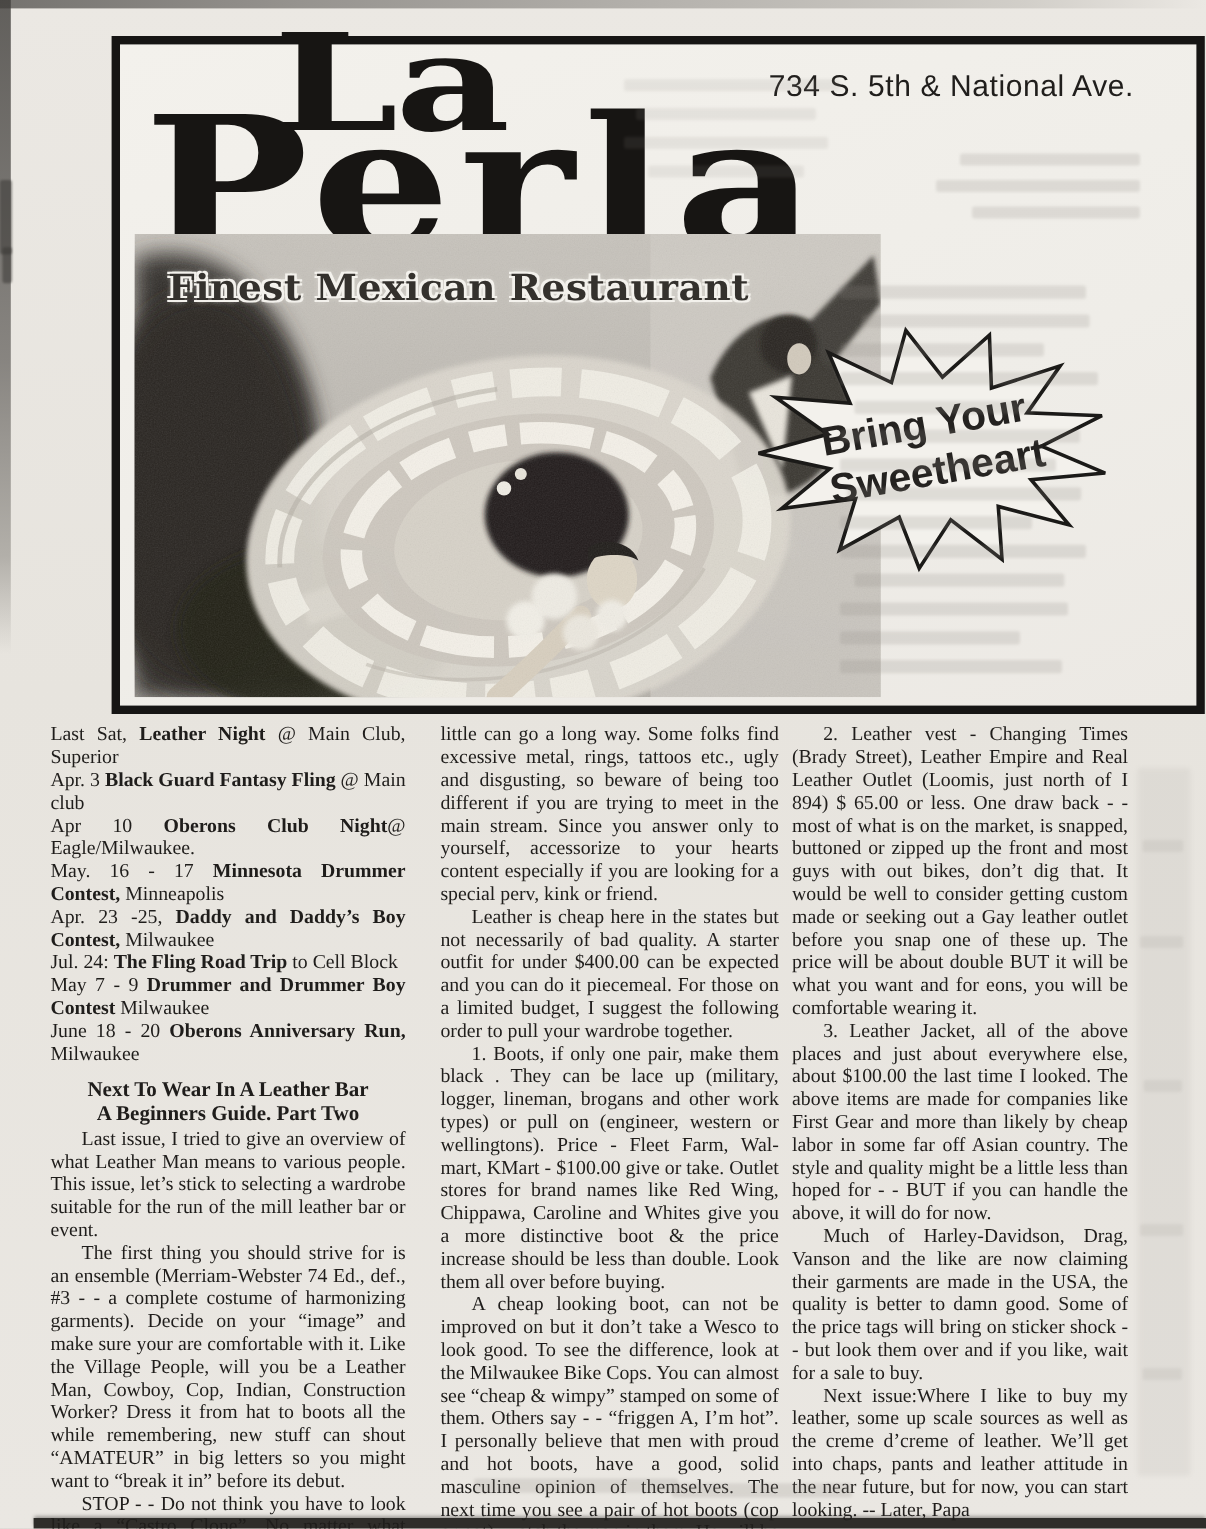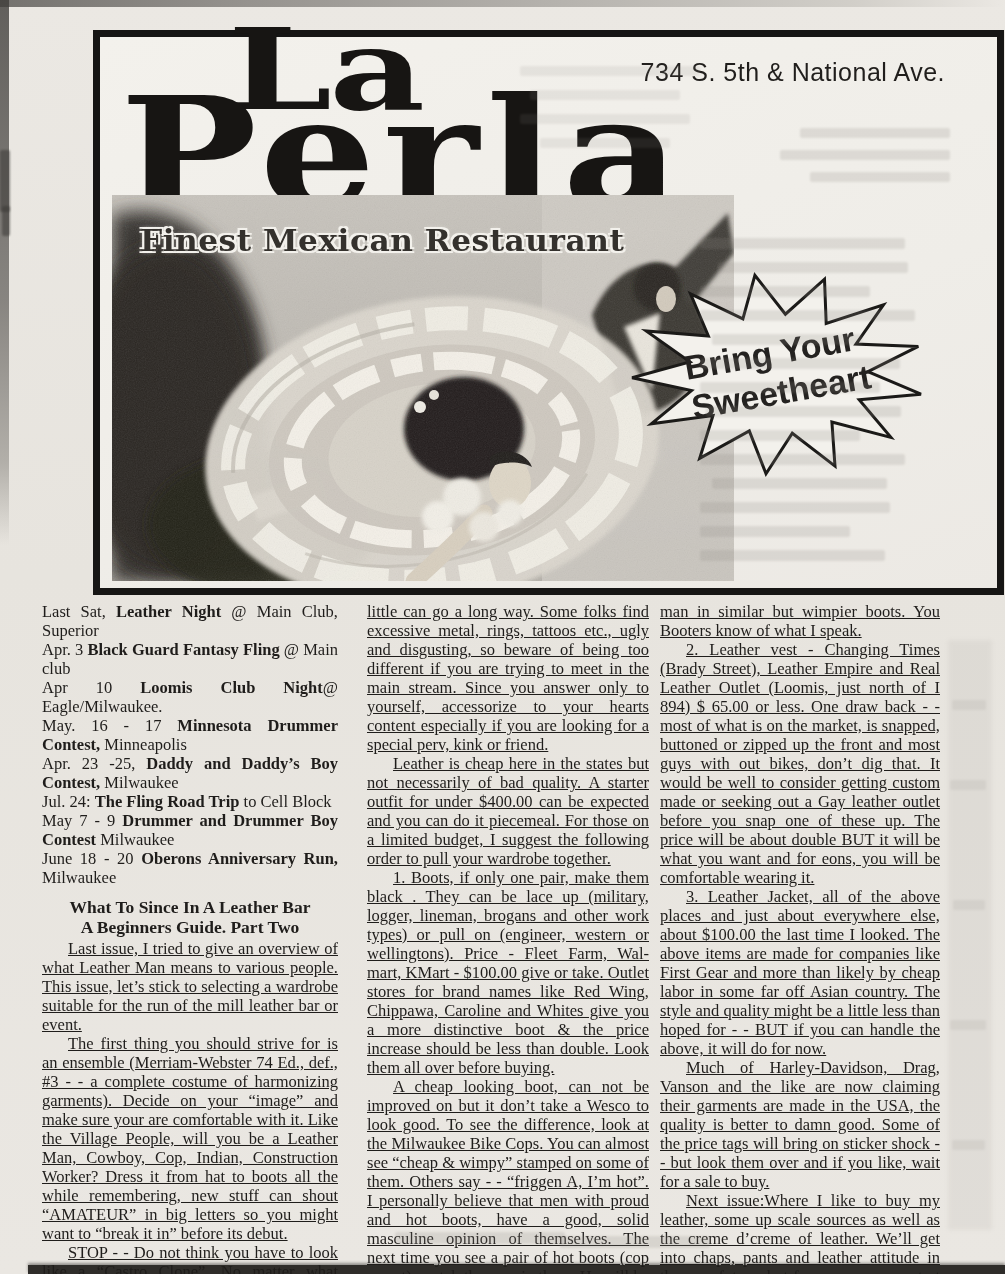--- a/index.html
+++ b/index.html
@@ -37,21 +37,21 @@
   .starburst text{font-family:"Liberation Sans",sans-serif;font-weight:bold;font-size:34px;fill:#242220;}
   
   .col{position:absolute;top:602px;font-size:16.5px;line-height:19px;text-align:justify;
        hyphens:auto;-webkit-hyphens:auto;color:#1f1d1b;}
   .col1{left:42px;width:296px;}
   .col2{left:367px;width:282px;}
   .col3{left:660px;width:280px;}
   .event-line{text-align:justify;}
   .event-line .b{font-weight:bold;}
   .art-title{margin:10px 0 2px;font-size:17.5px;line-height:20px;font-weight:bold;text-align:center;}
-  p.bodyp{margin:0;text-decoration:underline;}
+  p.bodyp{margin:0;}
   p.bodyp.ind{text-indent:26px;}
 </style>
 </head>
 <body>
 
 <div class="page">
 
   <div class="scan-top"></div>
   <div class="scan-left"></div>
   <div class="scan-bottom"></div>
@@ -134,47 +134,46 @@
     <text text-anchor="middle" transform="rotate(-10 150 104)">
       <tspan x="150" y="94">Bring Your</tspan>
       <tspan x="150" y="134">Sweetheart</tspan>
     </text>
   </svg>
 
   <section class="col col1">
     <div class="events">
         <div class="event-line"><span>Last Sat, </span><span class="b">Leather Night</span><span> @ Main Club, Superior</span></div>
         <div class="event-line"><span>Apr. 3  </span><span class="b">Black Guard Fantasy Fling</span><span> @ Main club</span></div>
-        <div class="event-line"><span>Apr 10   </span><span class="b">Loomis Club Night</span><span>@ Eagle/Milwaukee.</span></div>
+        <div class="event-line"><span>Apr 10   </span><span class="b">Oberons Club Night</span><span>@ Eagle/Milwaukee.</span></div>
         <div class="event-line"><span>May. 16 - 17   </span><span class="b">Minnesota Drummer Contest,</span><span> Minneapolis</span></div>
         <div class="event-line"><span>Apr. 23 -25, </span><span class="b">Daddy and Daddy’s Boy Contest,</span><span> Milwaukee</span></div>
         <div class="event-line"><span>Jul. 24: </span><span class="b">The Fling Road Trip</span><span> to Cell Block</span></div>
         <div class="event-line"><span>May 7 - 9 </span><span class="b">Drummer and Drummer Boy Contest</span><span> Milwaukee</span></div>
         <div class="event-line"><span>June 18 - 20 </span><span class="b">Oberons Anniversary Run,</span><span> Milwaukee</span></div>
       </div>
     <h2 class="art-title">
-      <span>What To Since In A Leather Bar</span><br>
+      <span>Next To Wear In A Leather Bar</span><br>
       <span>A Beginners Guide.  Part Two</span>
     </h2>
     <div>
         <p class="bodyp ind">Last issue, I tried to give an overview of what Leather Man means to various people. This issue, let’s stick to selecting a wardrobe suitable for the run of the mill leather bar or event.</p>
         <p class="bodyp ind">The first thing you should strive for is an ensemble (Merriam-Webster  74 Ed., def., #3 - - a complete costume of harmonizing garments). Decide on your “image” and make sure your are comfortable with it. Like the Village People, will you be a Leather Man, Cowboy, Cop, Indian, Construction Worker?  Dress it from hat to boots all the while remembering, new stuff can shout “AMATEUR” in big letters so you might want to “break it in” before its debut.</p>
         <p class="bodyp ind">STOP - - Do not think you have to look like a “Castro Clone”.  No matter what image you choose, there will be exceptions to suit your taste and give you an individualize “look”.  A</p>
       </div>
   </section>
 
   <section class="col col2">
       <p class="bodyp">little can go a long way.  Some folks find excessive metal, rings, tattoos etc., ugly and disgusting, so beware of being too different if you are trying to meet in the main stream.  Since you answer only to yourself, accessorize to your hearts content especially if you are looking for a special perv, kink or friend.</p>
       <p class="bodyp ind">Leather is cheap here in the states but not necessarily of bad quality. A starter outfit for under $400.00 can be expected and you can do it piecemeal.  For those on a limited budget, I suggest the following order to pull your wardrobe together.</p>
       <p class="bodyp ind">1.  Boots, if only one pair, make them black . They can be lace up (military, logger, lineman, brogans and other work types) or pull on (engineer, western or wellingtons). Price - Fleet Farm, Wal-mart, KMart - $100.00 give or take.  Outlet stores for brand names like Red Wing, Chippawa, Caroline and Whites give you a more distinctive boot &amp; the price increase should be less than double.  Look them all over before buying.</p>
       <p class="bodyp ind">A cheap looking boot, can not be improved on but it don’t take a Wesco to look good.  To see the difference, look at the Milwaukee Bike Cops.  You can almost see “cheap &amp; wimpy” stamped on some of them.  Others say - - “friggen A, I’m hot”. I personally believe that men with proud and hot boots, have a good, solid masculine opinion of themselves.  The next time you see a pair of hot boots (cop or not), watch the man in them.  He will be standing straighter and walking sprightlier than the</p>
     </section>
 
   <section class="col col3">
-      <p class="bodyp">man in similar but wimpier boots.  You Booters know of what I speak.</p>
       <p class="bodyp ind">2.  Leather vest  - Changing Times (Brady Street), Leather Empire and Real Leather Outlet (Loomis, just north of I 894) $ 65.00 or less. One draw back - - most of what is on the market, is snapped, buttoned or zipped up the front and most guys with out bikes, don’t dig that.  It would be well to consider getting custom made or seeking out a Gay leather outlet before you snap one of these up.  The price will be about double BUT it will be what you want and for eons, you will be comfortable wearing it.</p>
       <p class="bodyp ind">3. Leather Jacket,  all of the above places and just about everywhere else, about $100.00 the last time I looked.  The above items are made for companies like First Gear and more than likely by cheap labor in some far off Asian country.  The style and quality might be a little less than hoped for - - BUT  if you can handle the above,  it will do for now.</p>
       <p class="bodyp ind">Much of Harley-Davidson, Drag, Vanson and the like are now claiming their garments are made in the USA, the quality is better to damn good.  Some of the price tags will bring on sticker shock - - but look them over and if you like, wait for a sale to buy.</p>
       <p class="bodyp ind">Next issue:Where I like to buy my leather, some up scale sources as well as the creme d’creme of leather.  We’ll get into chaps, pants and leather attitude in the near future, but for now, you can start looking.    -- Later,   Papa</p>
     </section>
 
 <div class="ghost" style="left: 700px; top: 238px; width: 205px; height: 11px;"></div>
     <div class="ghost" style="left: 718px; top: 262px; width: 190px; height: 11px;"></div>
     <div class="ghost" style="left: 700px; top: 286px; width: 170px; height: 11px;"></div>
     <div class="ghost" style="left: 700px; top: 310px; width: 215px; height: 11px;"></div>

